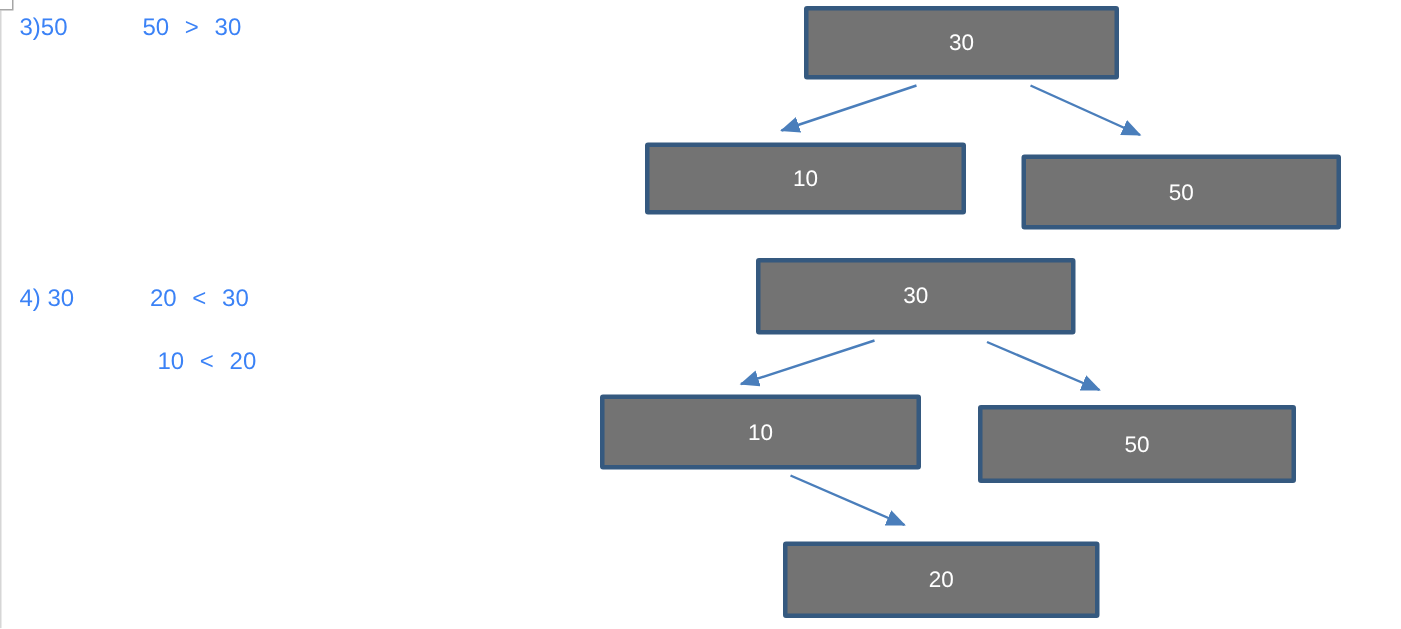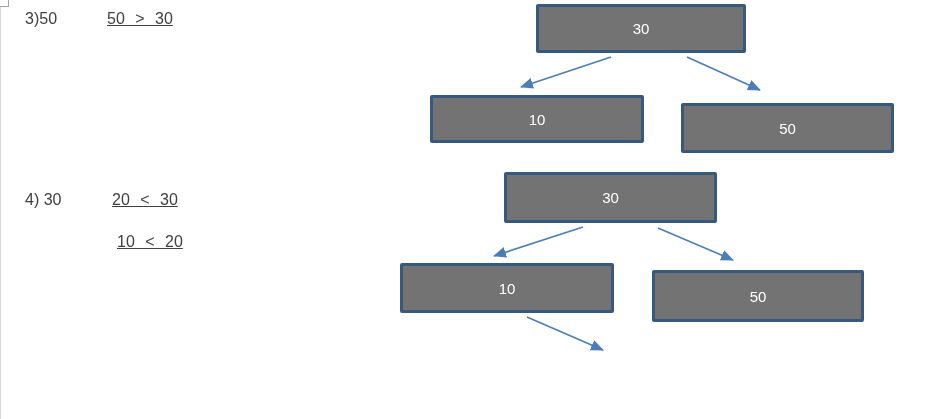--- a/index.html
+++ b/index.html
@@ -19,25 +19,24 @@
   .corner-artifact {
     position: absolute; left: -9px; top: -10px;
     width: 16px; height: 15px;
     background: #ffffff;
     border: 1px solid #A6A6A6;
   }
   .ann {
     position: absolute;
     font-size: 16px;
     line-height: 18px;
-    color: #404040;
+    color: #3b82f6;
     white-space: pre;
-    margin-left: 12px;
   }
-  .cmp { word-spacing: 6px; text-decoration: underline; }
+  .cmp { word-spacing: 6px; }
   .node {
     position: absolute;
     box-sizing: border-box;
     background: #737373;
     border: 3px solid #35597F;
     border-radius: 2px;
     display: flex;
     align-items: center;
     justify-content: center;
     color: #ffffff;
@@ -89,14 +88,17 @@
 
   <div class="node" style="left:504px; top:172px; width:213px; height:51px;">
     <span>30</span>
   </div>
   <div class="node" style="left:400px; top:263px; width:214px; height:50px;">
     <span>10</span>
   </div>
   <div class="node" style="left:652px; top:270px; width:212px; height:52px;">
     <span>50</span>
   </div>
+  <div class="node" style="left:522px; top:361px; width:211px; height:51px;">
+    <span>20</span>
+  </div>
 
 </div>
 
 </body></html>

